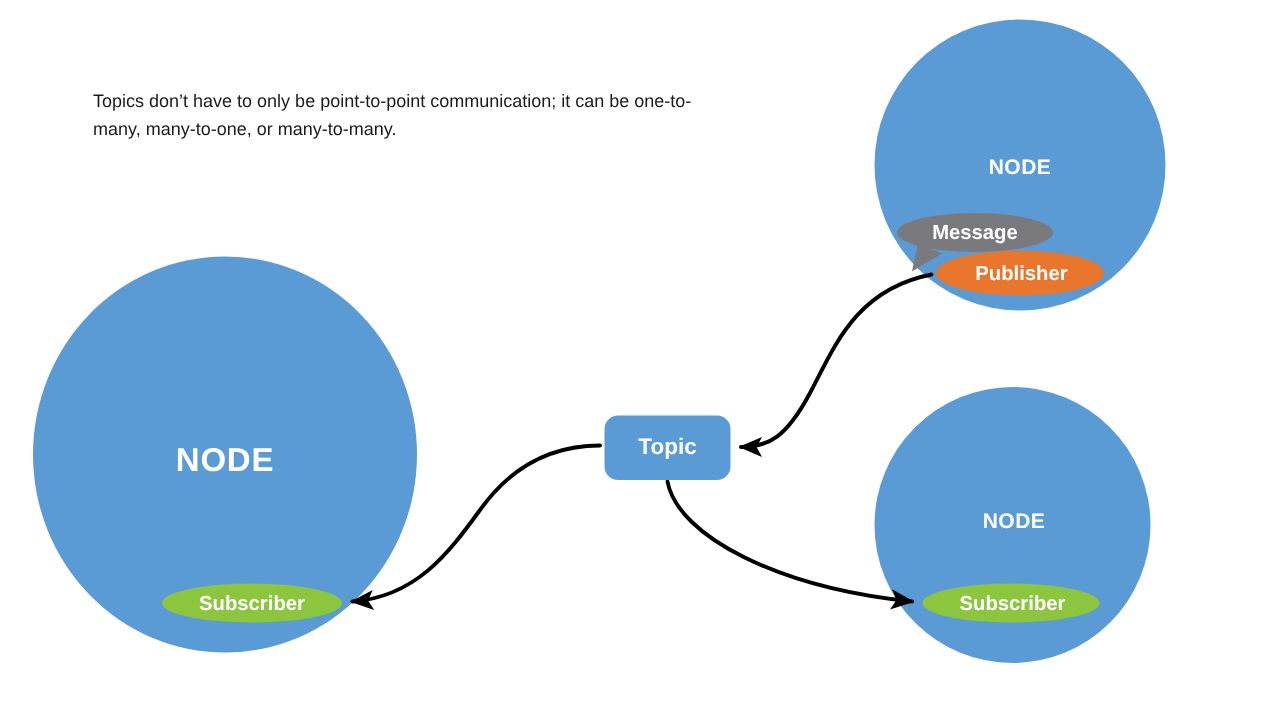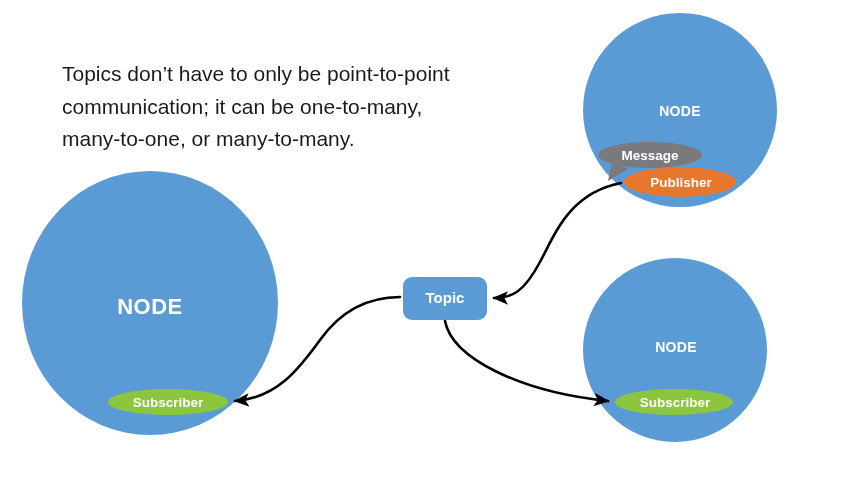--- a/index.html
+++ b/index.html
@@ -22,21 +22,21 @@
     left: 0;
     top: 0;
     width: 854px;
     height: 480px;
   }
   .caption {
     position: absolute;
     left: 62px;
     top: 58px;
     width: 420px;
-    font-size: 21px;
+    font-size: 12px;
     line-height: 1.55;
     color: #1b1b1b;
     font-family: "Liberation Sans", sans-serif;
     white-space: pre-line;
   }
   .node-label {
     fill: #ffffff;
     font-family: "Liberation Sans", sans-serif;
     font-weight: bold;
     text-anchor: middle;

